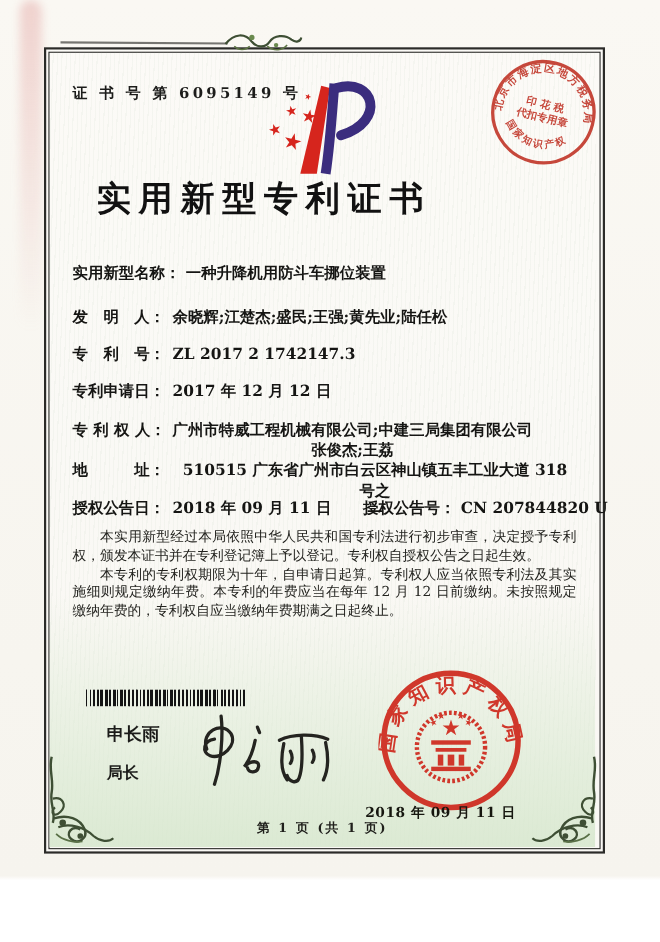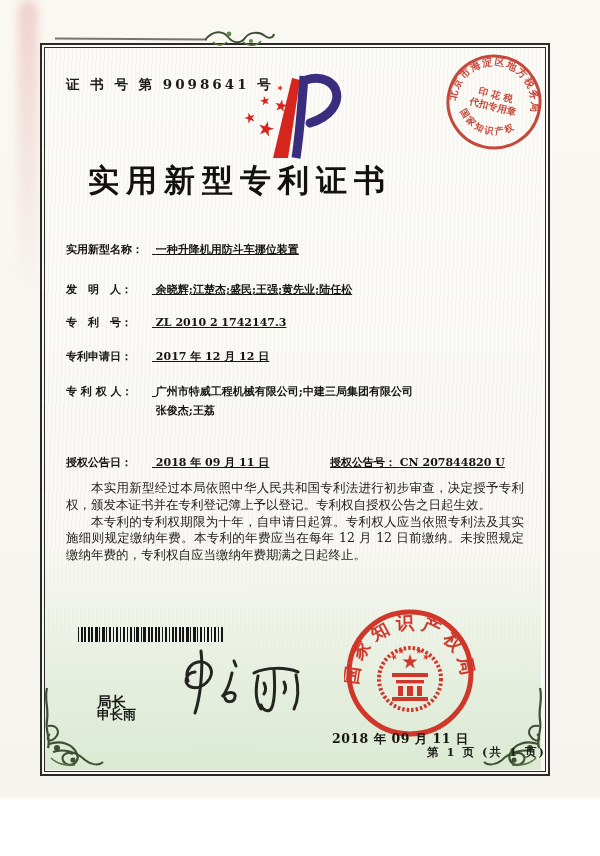--- a/index.html
+++ b/index.html
@@ -8,31 +8,31 @@
   .pink-streak{position:absolute;left:18px;top:0;width:20px;height:300px;background:linear-gradient(180deg,rgba(231,179,176,.55),rgba(231,179,176,0));filter:blur(4px);border-radius:10px;}
   
   .frame{position:absolute;left:40px;top:43px;width:506px;height:729px;border:2px solid #2b2b28;background:rgba(255,255,255,.35);}
   .frame-inner{position:absolute;inset:2px;border:1px solid #2b2b28;}
   .guilloche{position:absolute;left:44px;top:47px;width:498px;height:721px;background:repeating-linear-gradient(92deg,rgba(128,164,128,.06) 0 1px,transparent 1px 4px);pointer-events:none;}
   .green-wash{position:absolute;left:45px;top:540px;width:496px;height:230px;background:linear-gradient(180deg,rgba(221,235,213,0) 0%,rgba(221,235,213,.5) 45%,rgba(214,231,205,.85) 100%);pointer-events:none;}
   .fold-line{position:absolute;left:55px;top:38px;width:152px;height:2px;background:#4a4a45;transform:rotate(.4deg);opacity:.75;}
   
   .cert-no{position:absolute;left:66px;top:76px;font-size:13.5px;font-weight:700;letter-spacing:3px;color:#1c1c1a;}
   .title{position:absolute;left:40px;top:160px;width:400px;text-align:center;font-size:31px;font-weight:600;letter-spacing:7px;color:#111;}
-  .row{position:absolute;left:66px;width:458px;font-size:11px;font-weight:600;color:#151513;line-height:19px;white-space:nowrap;text-decoration:underline;}
+  .row{position:absolute;left:66px;width:458px;font-size:14px;font-weight:600;color:#151513;line-height:19px;white-space:nowrap;}
   .row .lbl{display:inline-block;min-width:86px;}
-  .row .wrapval{white-space:normal;display:inline-block;vertical-align:top;max-width:368px;}
+  .row .wrapval{white-space:normal;display:inline-block;vertical-align:top;max-width:368px;text-align:center;}
   .paras{position:absolute;left:66px;top:480px;width:458px;font-size:12.5px;line-height:16.8px;text-align:justify;color:#23231f;font-weight:500;}
   .paras p{margin:0;text-indent:2em;}
   .barcode{position:absolute;left:78px;top:627px;width:146px;height:15px;background:repeating-linear-gradient(90deg,#141414 0 1.5px,transparent 1.5px 3.5px),repeating-linear-gradient(90deg,#141414 0 1px,transparent 1px 6.5px);}
   .director-label{position:absolute;left:97px;top:663px;font-size:14.5px;font-weight:600;color:#1b1b19;margin-top:30px;}
-  .director-name{position:absolute;left:97px;top:706px;font-size:13px;font-weight:600;color:#1b1b19;}
+  .director-name{position:absolute;left:97px;top:658px;font-size:16px;font-weight:600;color:#1b1b19;}
   .signature{position:absolute;left:168px;top:645px;width:145px;height:74px;}
   .seal-date{position:absolute;left:332px;top:731px;font-size:12.5px;font-weight:700;color:#16160f;letter-spacing:.5px;}
-  .page-info{position:absolute;left:40px;top:745px;width:506px;text-align:right;font-size:11.5px;font-weight:600;color:#20201c;letter-spacing:2px;}
+  .page-info{position:absolute;left:40px;top:745px;width:506px;text-align:center;font-size:11.5px;font-weight:600;color:#20201c;letter-spacing:2px;}
   
   .tax-stamp{position:absolute;left:441px;top:49px;width:106px;height:106px;transform:rotate(14deg);opacity:.92;}
   .main-seal{position:absolute;left:344px;top:607px;width:132px;height:132px;opacity:.95;}
   .logo{position:absolute;left:236px;top:66px;width:132px;height:100px;}
   .orn{position:absolute;color:#3e4f34;}
   .orn-tl{left:203px;top:26px;width:72px;height:24px;}
   .orn-bl{left:43px;top:686px;width:62px;height:84px;}
   .orn-br{left:482px;top:686px;width:62px;height:84px;transform:scaleX(-1);}
   
   .footer{position:absolute;left:0;top:800px;width:600px;height:56px;background:#ffffff;}
@@ -68,21 +68,21 @@
   <svg class="orn orn-br" viewBox="0 0 62 84">
     <path d="M4,2 C1,14 6,22 4,34 C2,46 8,52 5,62" fill="none" stroke="currentColor" stroke-width="2.2"></path>
     <path d="M5,40 C14,38 18,46 12,52 C6,58 2,52 7,48" fill="none" stroke="currentColor" stroke-width="2"></path>
     <path d="M6,58 C18,54 30,58 34,68 C37,76 28,82 22,77 C16,72 22,64 30,68" fill="none" stroke="currentColor" stroke-width="2.2"></path>
     <path d="M10,66 C20,62 34,66 42,74 C48,79 56,80 60,76" fill="none" stroke="currentColor" stroke-width="2"></path>
     <circle cx="14" cy="62" r="3" fill="currentColor"></circle>
       <circle cx="30" cy="74" r="2.6" fill="currentColor"></circle>
     <path d="M8,72 C14,78 24,80 32,79" fill="none" stroke="#597046" stroke-width="1.6"></path>
   </svg>
 
-  <div class="cert-no">证 书 号 第 9098641 号</div>
+  <div class="cert-no">证 书 号 第 6095149 号</div>
 
   <svg class="logo" viewBox="0 0 132 100">
     <defs>
       <path id="star" d="M0,-1 L0.224,-0.309 L0.951,-0.309 L0.363,0.118 L0.588,0.809 L0,0.382 L-0.588,0.809 L-0.363,0.118 L-0.951,-0.309 L-0.224,-0.309 Z"></path>
     </defs>
     <path d="M56,12 L64,14 L52,92 L37,92 Z" fill="#d6251d"></path>
     <path d="M68,10 C66,36 64,66 60,92" fill="none" stroke="#3b2d7e" stroke-width="9"></path>
     <path d="M70,14 C104,4 116,44 74,57" fill="none" stroke="#3b2d7e" stroke-width="9" stroke-linecap="round"></path>
     <use href="#star" transform="translate(44,22) scale(3) rotate(20)" fill="#d6251d"></use>
     <use href="#star" transform="translate(29,35) scale(5) rotate(-12)" fill="#d6251d"></use>
@@ -112,31 +112,38 @@
   <div class="row" style="top:240px">
     <span class="lbl">实用新型名称：</span>
     <span>一种升降机用防斗车挪位装置</span>
   </div>
   <div class="row" style="top:280px">
     <span class="lbl">发　明　人：</span>
     <span>余晓辉;江楚杰;盛民;王强;黄先业;陆任松</span>
   </div>
   <div class="row" style="top:313px">
     <span class="lbl">专　利　号：</span>
-    <span>ZL 2010 2 1742147.3</span>
+    <span>ZL 2017 2 1742147.3</span>
   </div>
   <div class="row" style="top:347px">
     <span class="lbl">专利申请日：</span>
     <span>2017 年 12 月 12 日</span>
   </div>
   <div class="row" style="top:382px">
     <span class="lbl">专 利 权 人：</span>
     <span class="wrapval">
       <span>广州市特威工程机械有限公司;中建三局集团有限公司</span><br>
       <span>张俊杰;王荔</span>
+    </span>
+  </div>
+  <div class="row" style="top:419px">
+    <span class="lbl">地　　　址：</span>
+    <span class="wrapval">
+      <span>510515 广东省广州市白云区神山镇五丰工业大道 318 号之</span><br>
+      <span>一</span>
     </span>
   </div>
   <div class="row" style="top:453px">
     <span class="lbl">授权公告日：</span>
     <span>2018 年 09 月 11 日</span>
   </div>
   <div class="row" style="top:453px;left:330px;width:200px">
     <span>授权公告号：</span>
     <span>CN 207844820 U</span>
   </div>

